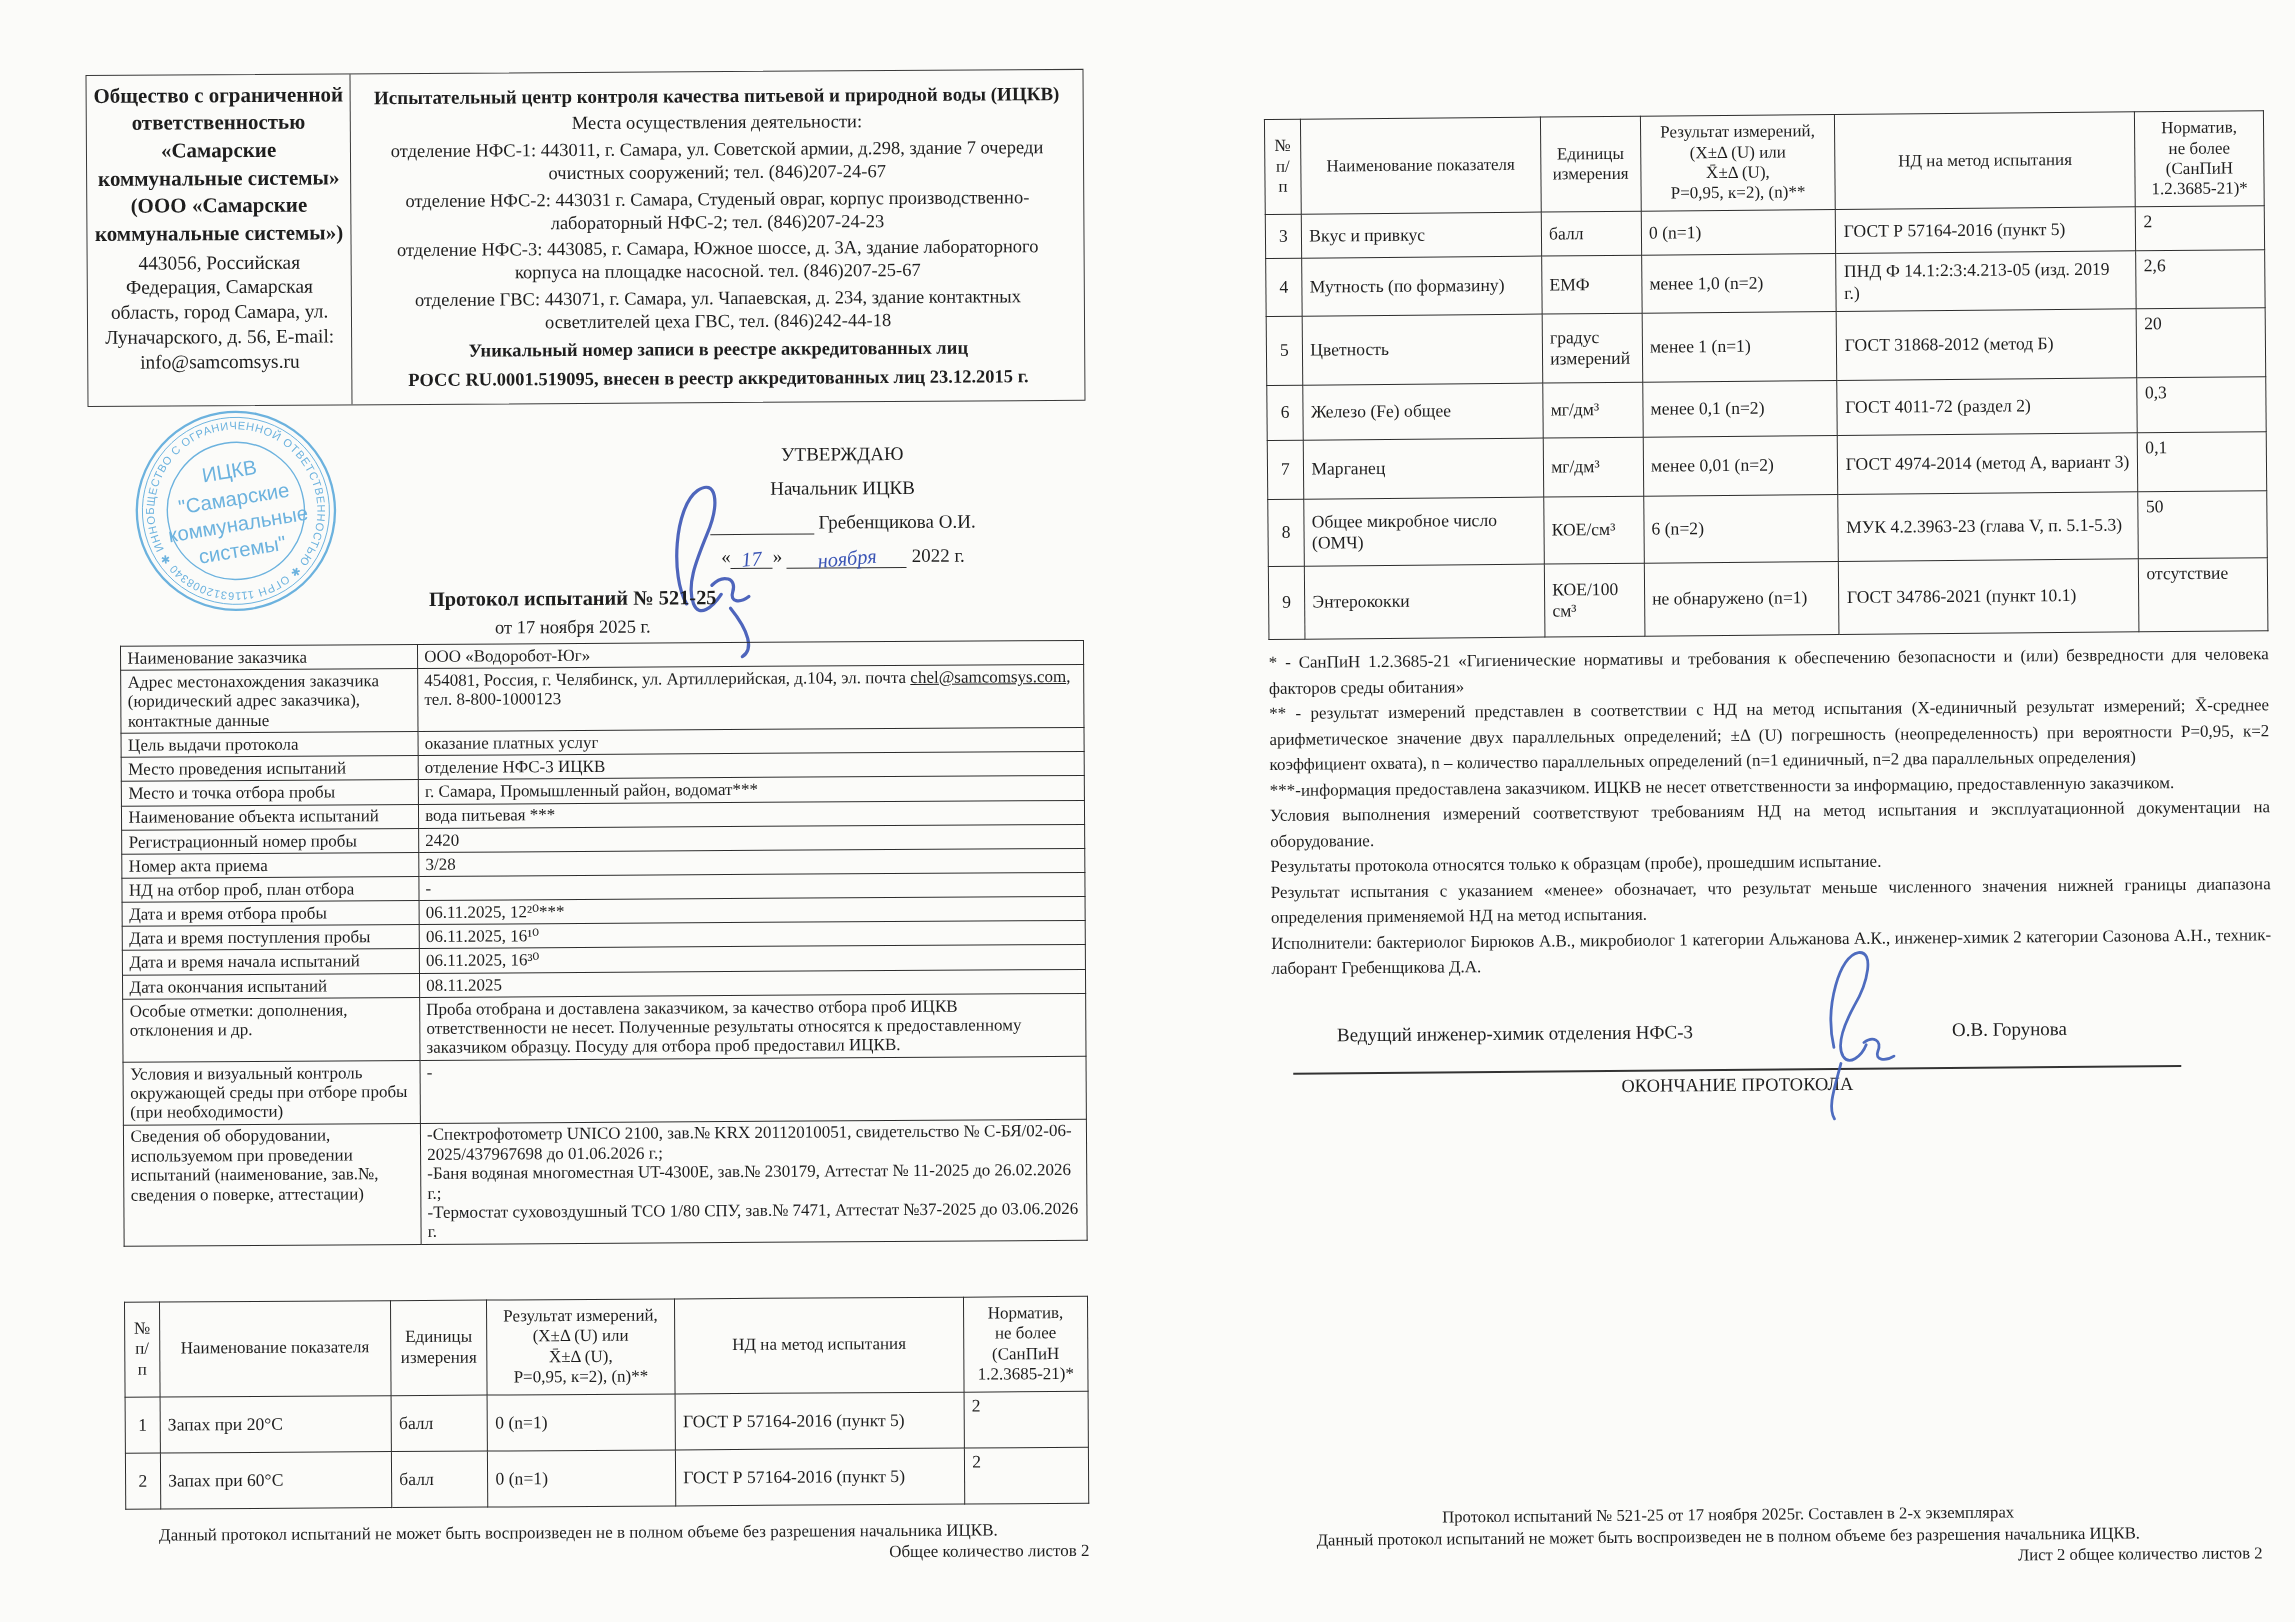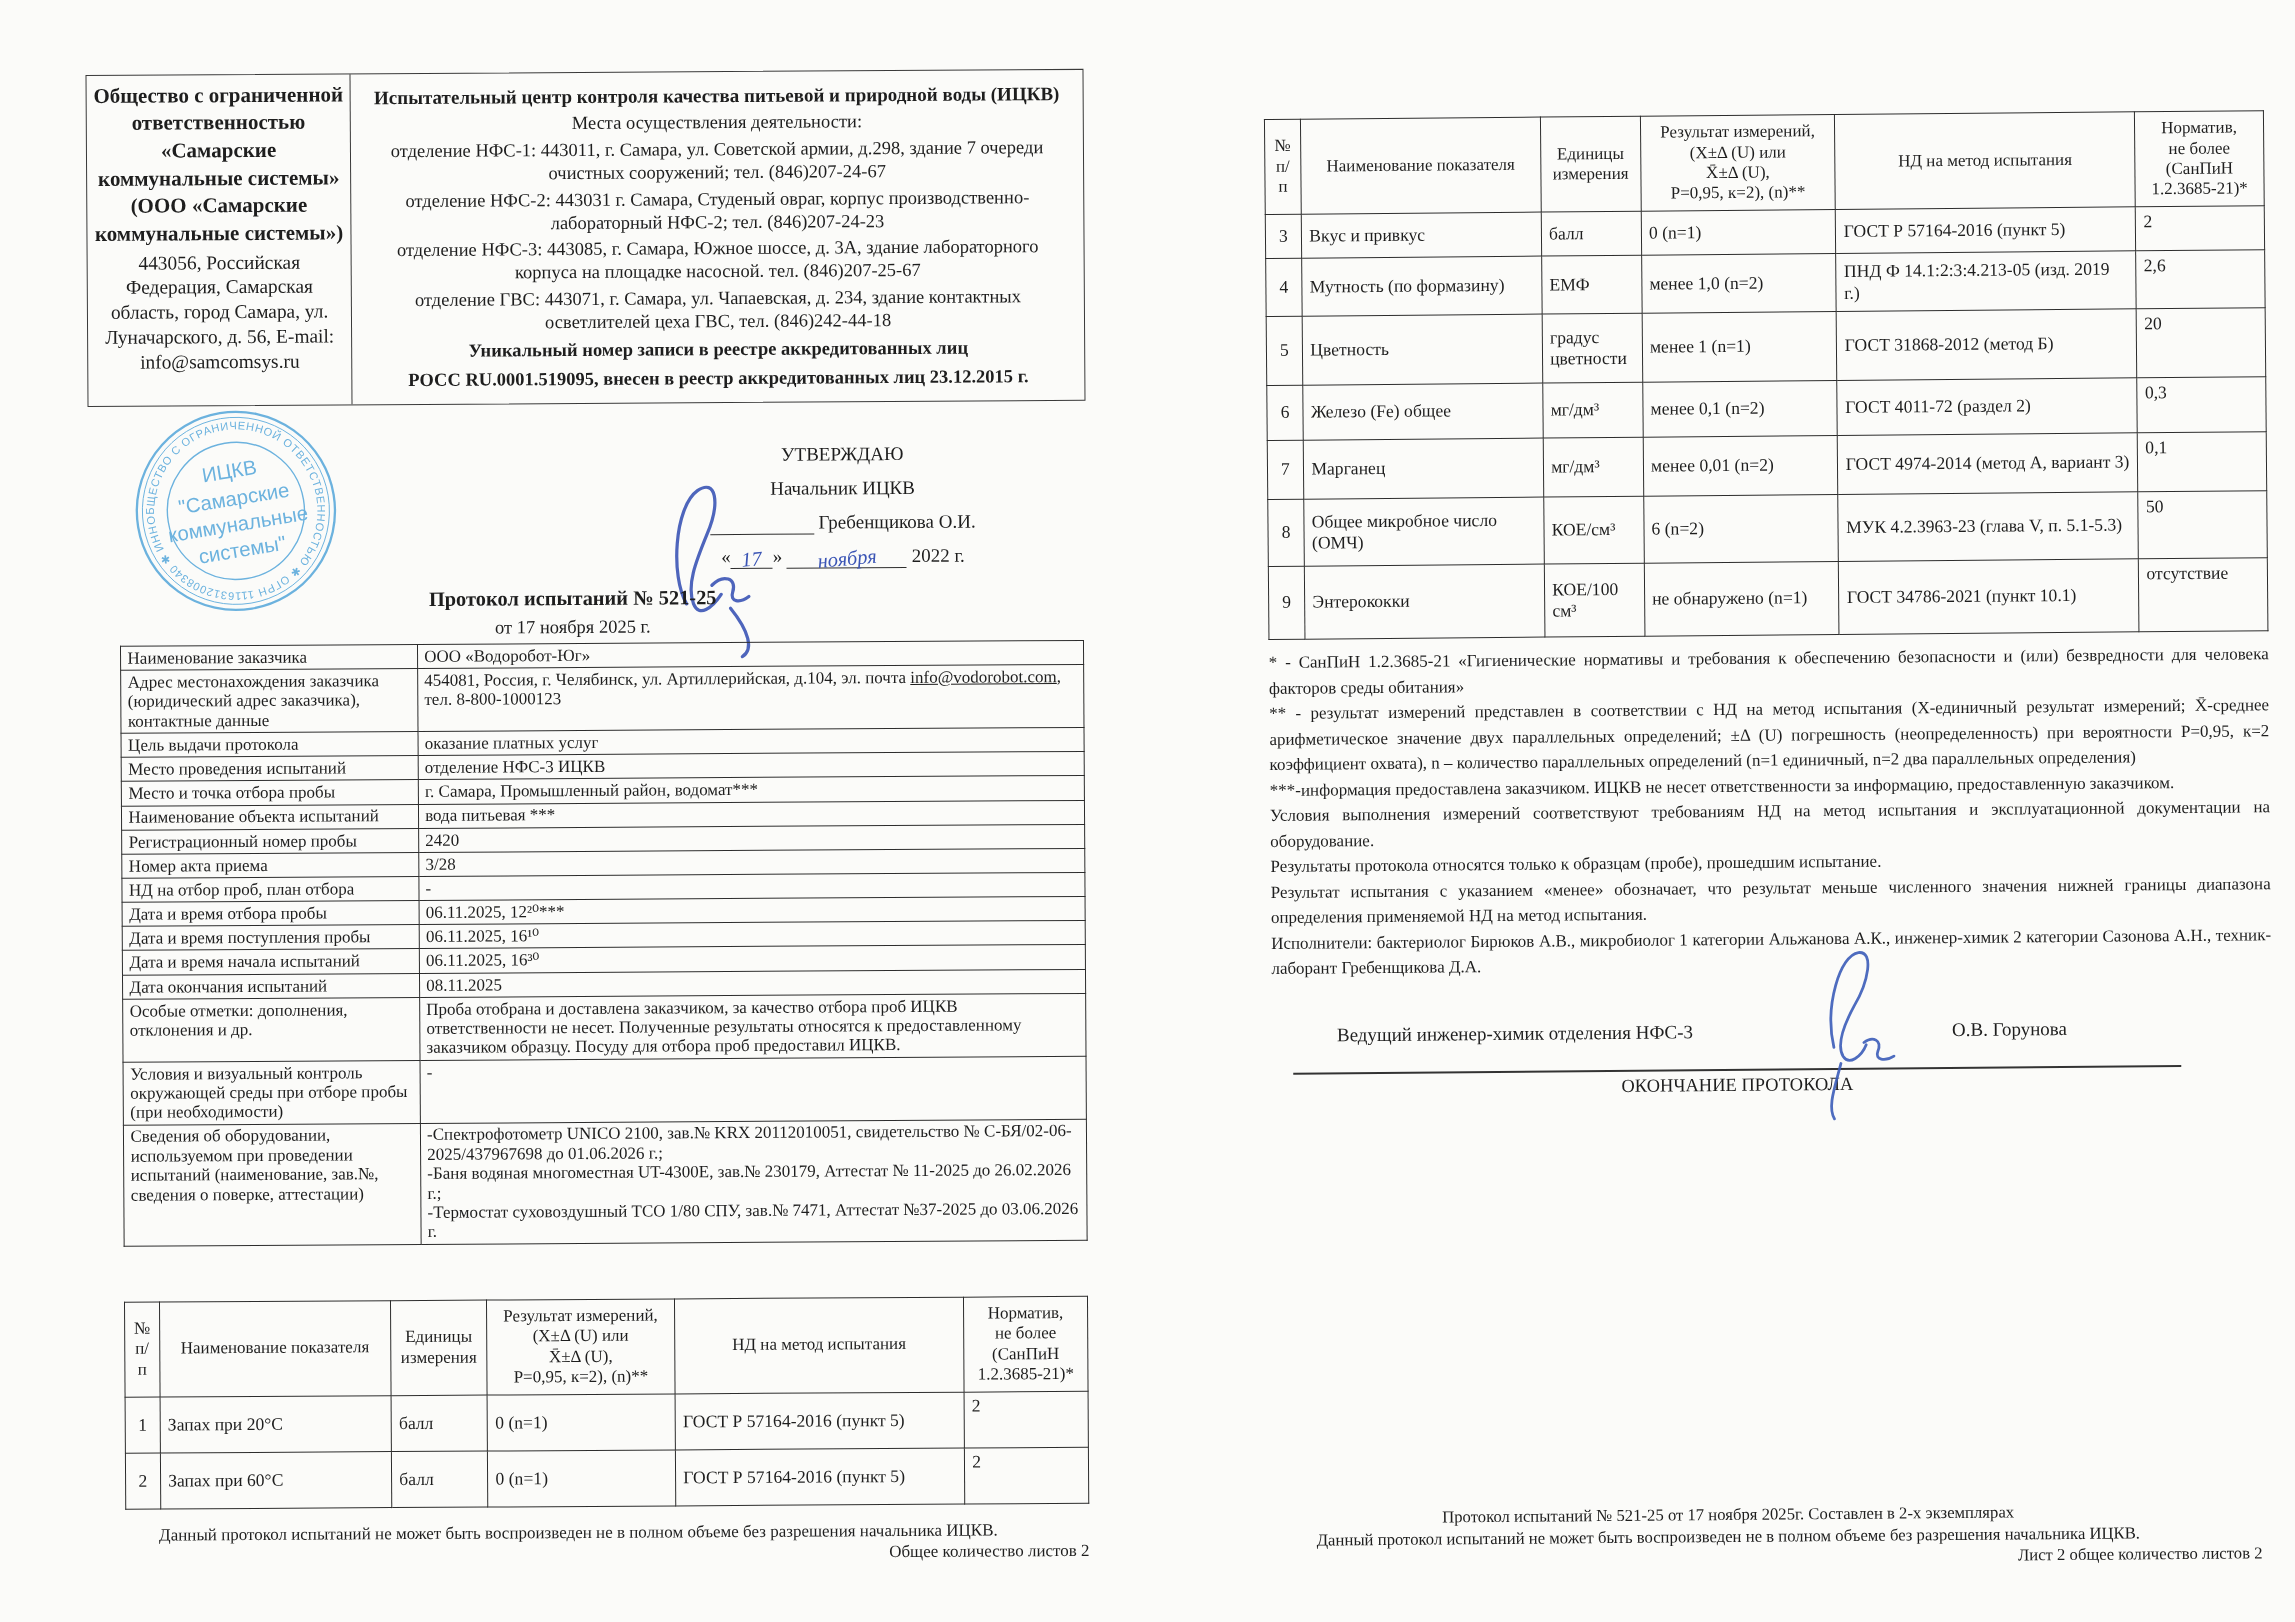--- a/index.html
+++ b/index.html
@@ -159,21 +159,21 @@
 
     <table class="details">
       <tbody>
         <tr>
           <td class="lbl">Наименование заказчика</td>
           <td>ООО «Водоробот-Юг»</td>
         </tr>
         <tr>
           <td class="lbl">Адрес местонахождения заказчика (юридический адрес заказчика), контактные данные</td>
           <td>
-            <span>454081, Россия, г. Челябинск, ул. Артиллерийская, д.104, эл. почта </span><span class="email">info@vodorobot.com</span><span>, тел. 8-800-1000123</span>
+            <span>454081, Россия, г. Челябинск, ул. Артиллерийская, д.104, эл. почта </span><span class="email">chel@samcomsys.com</span><span>, тел. 8-800-1000123</span>
           </td>
         </tr>
         <tr>
           <td class="lbl">Цель выдачи протокола</td>
           <td>оказание платных услуг</td>
         </tr>
         <tr>
           <td class="lbl">Место проведения испытаний</td>
           <td>отделение НФС-3 ИЦКВ</td>
         </tr>
@@ -327,21 +327,21 @@
           <td class="c-num">4</td>
           <td>Мутность (по формазину)</td>
           <td>ЕМФ</td>
           <td>менее 1,0 (n=2)</td>
           <td>ПНД Ф 14.1:2:3:4.213-05 (изд. 2019 г.)</td>
           <td style="vertical-align:top;">2,6</td>
         </tr>
         <tr>
           <td class="c-num">5</td>
           <td>Цветность</td>
-          <td>градус цветности</td>
+          <td>градус измерений</td>
           <td>менее 1 (n=1)</td>
           <td>ГОСТ 31868-2012 (метод Б)</td>
           <td style="vertical-align:top;">20</td>
         </tr>
         <tr>
           <td class="c-num">6</td>
           <td>Железо (Fe) общее</td>
           <td>мг/дм³</td>
           <td>менее 0,1 (n=2)</td>
           <td>ГОСТ 4011-72 (раздел 2)</td>

